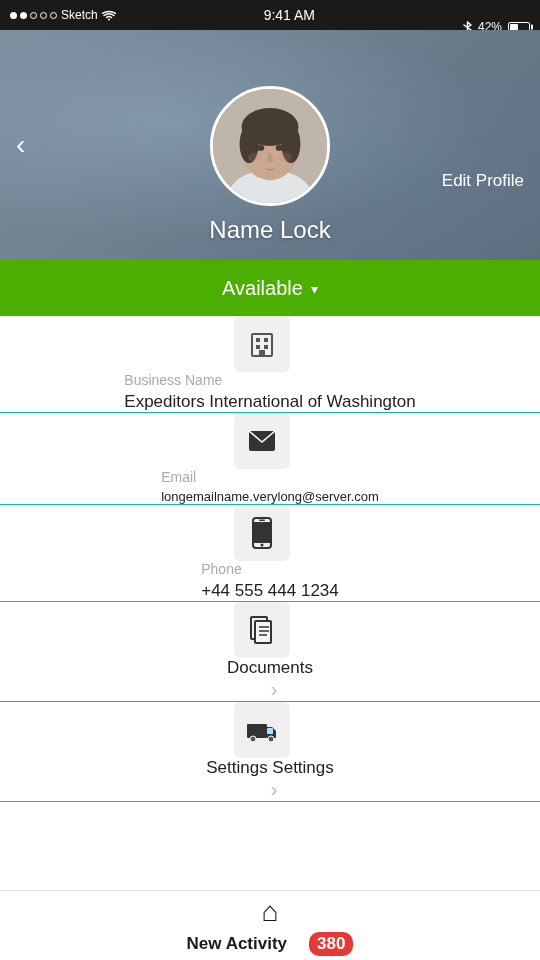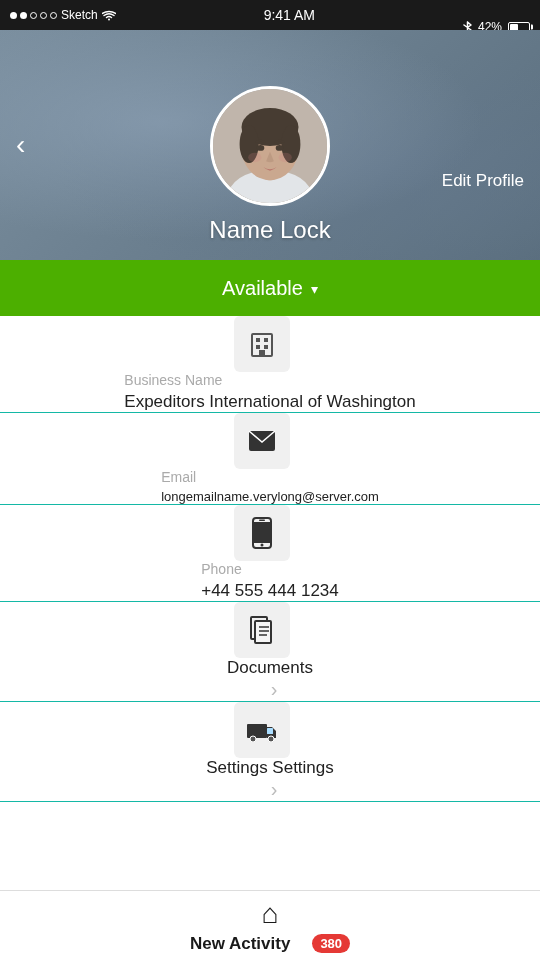--- a/index.html
+++ b/index.html
@@ -221,21 +221,21 @@
       gap: 22px;
     }
     .tab-label {
       font-size: 17px;
       font-weight: 700;
       color: #1a1a1a;
     }
     .badge {
       background: #e53935;
       color: #fff;
-      font-size: 13px;
+      font-size: 17px;
       font-weight: 600;
       border-radius: 10px;
       padding: 2px 8px;
       min-width: 28px;
       text-align: left;
     }
 
     
     .header-blur {
       position: absolute;

